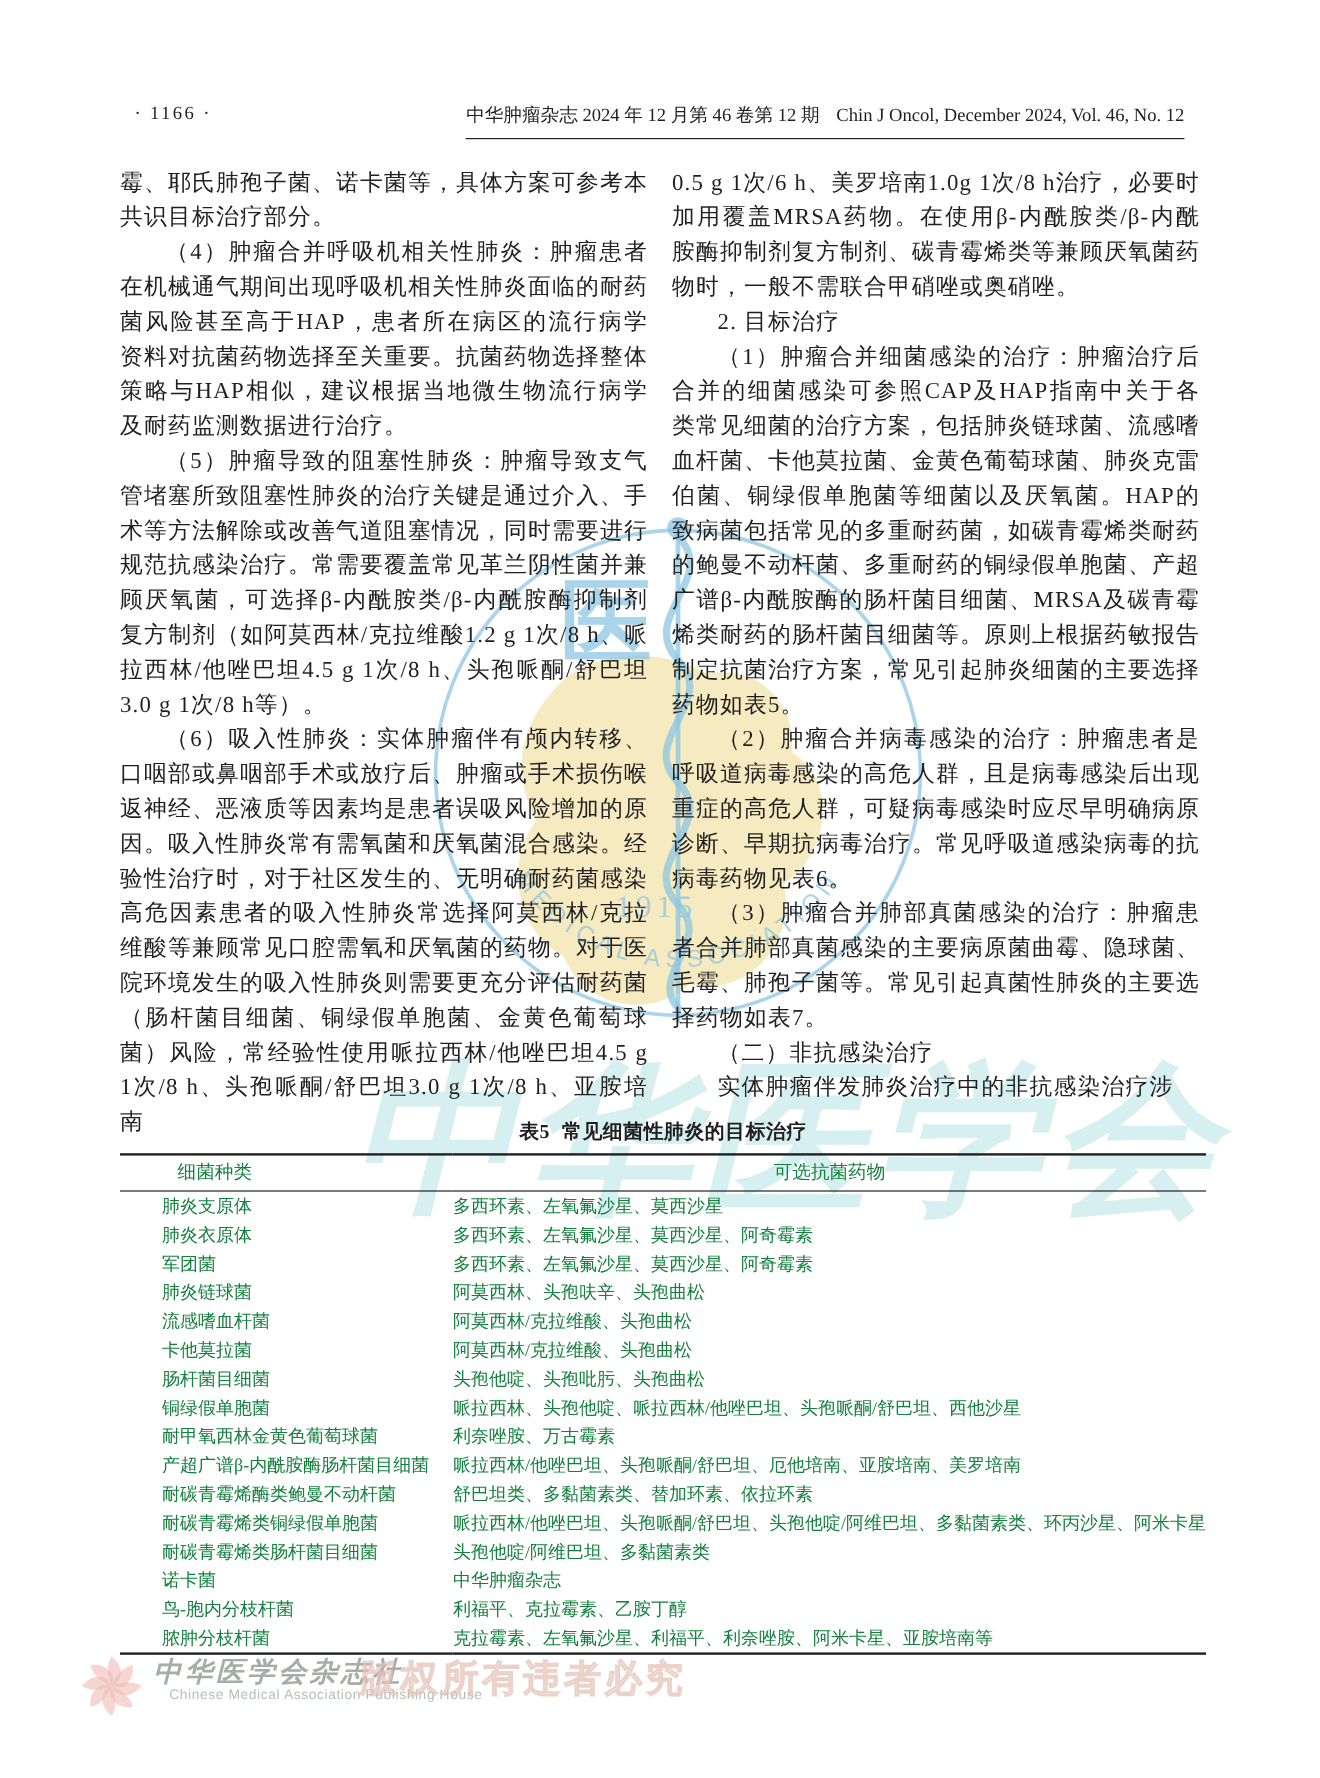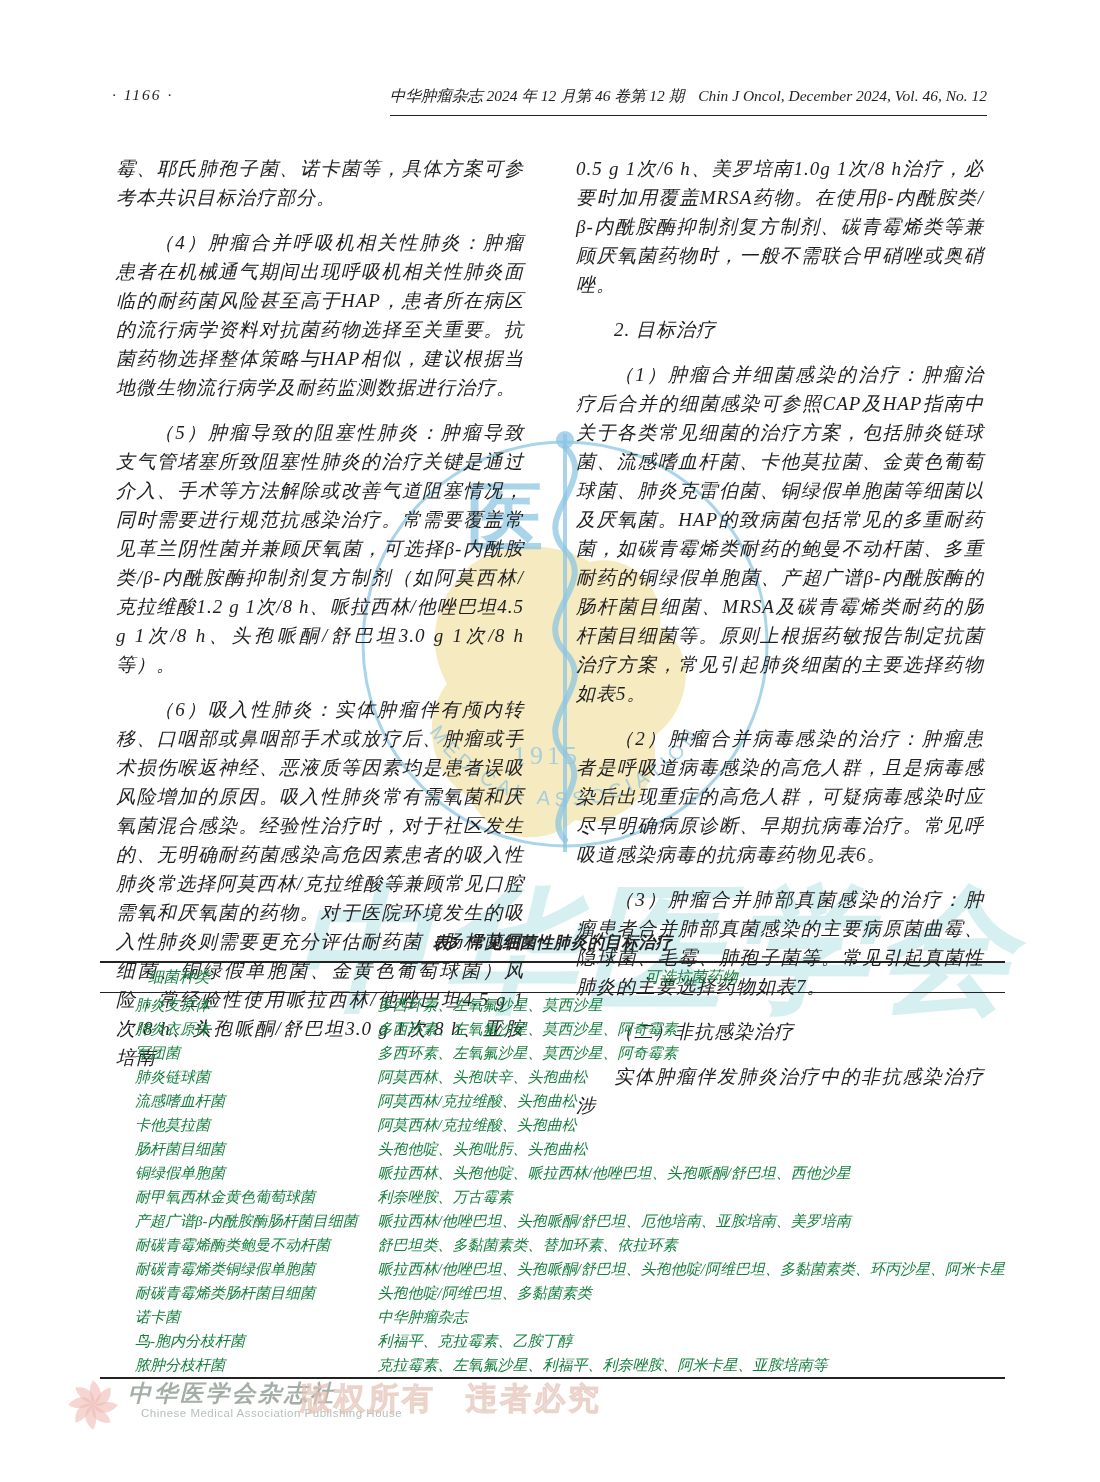--- a/index.html
+++ b/index.html
@@ -35,42 +35,42 @@
     font-family:"Liberation Sans","DejaVu Sans",sans-serif;
     margin-left:10px;
   }
   .copyright-wm{
     left:300px;top:1378px;
     font-size:31px;font-weight:700;letter-spacing:3px;
     color:var(--copyright-fill);
     -webkit-text-stroke:1px var(--copyright-stroke);
     white-space:nowrap;
   }
-  .copyright-wm .gap{margin-left:30px;}
+  .copyright-wm .gap{}
   
-  .content{position:absolute;inset:0;z-index:1;font-style:italic;}
+  .content{position:absolute;inset:0;z-index:1;}
   .page-num{
     position:absolute;left:112px;top:86px;
     font-size:15.5px;letter-spacing:2px;
   }
   .journal-line{
     position:absolute;top:86px;right:113px;
     font-size:15.5px;
     border-bottom:1.5px solid #222;
     padding-bottom:8px;
   }
   .journal-line .en{margin-left:14px;margin-top:44px;}
   .col{
     position:absolute;top:138px;width:440px;
     font-size:19px;line-height:29px;letter-spacing:1px;
     text-align:justify;
   }
   .col-left{left:100px;}
   .col-right{left:560px;}
-  .para{margin:16px;}
+  .para{margin:0;}
   .para.indent{text-indent:2em;}
   
   .table-block{position:absolute;left:100px;top:932px;width:905px;}
   .tbl-caption{
     text-align:center;font-size:16.5px;font-weight:700;
     margin:0 0 7px 0;letter-spacing:0.5px;
   }
   .tbl-caption .cap-label{margin-right:10px;}
   table.target-table{
     width:100%;border-collapse:collapse;

